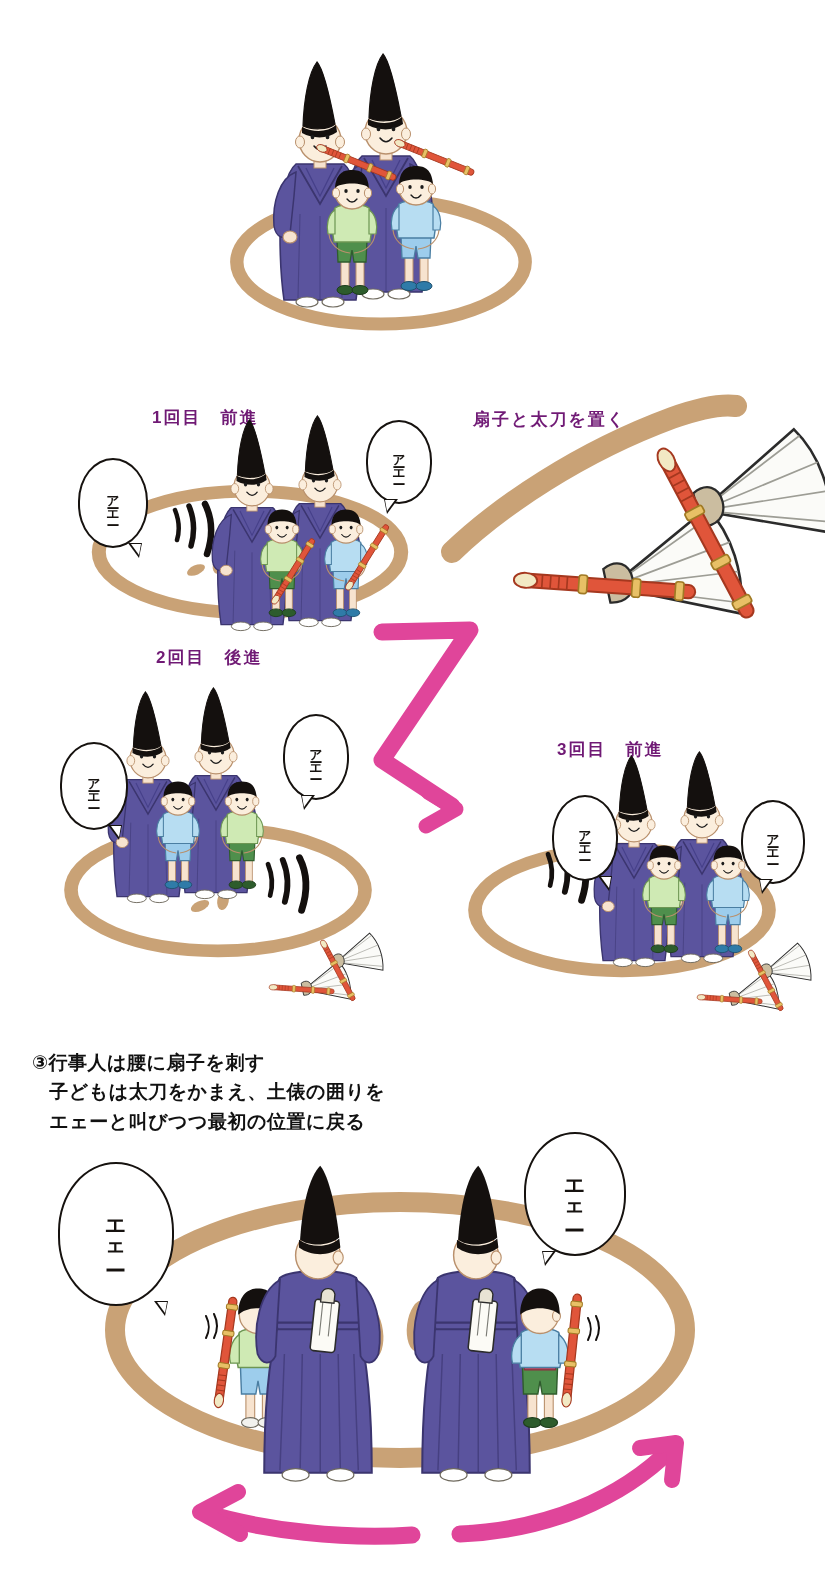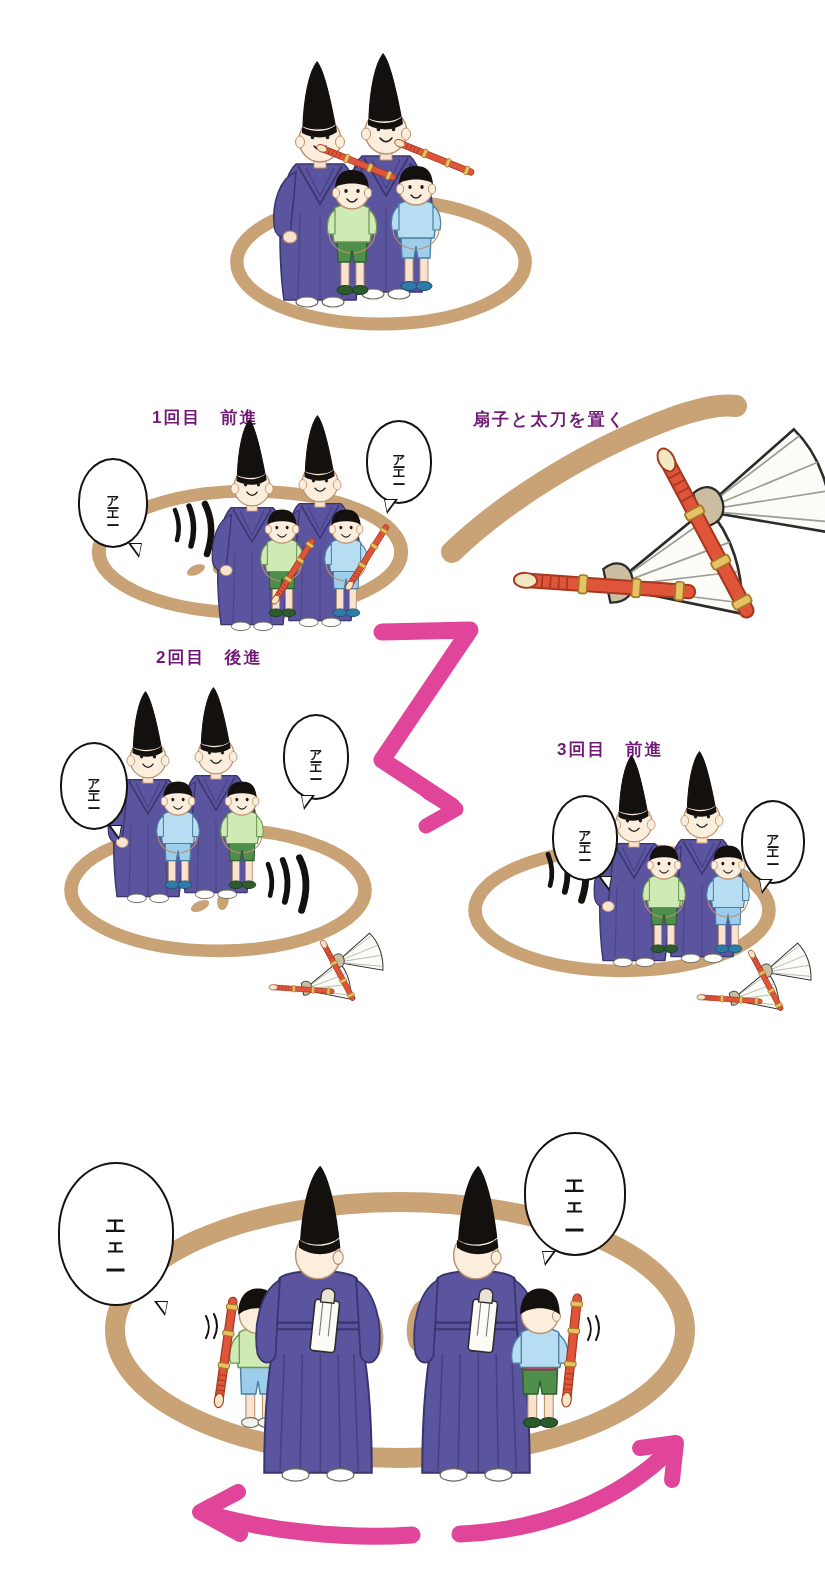--- a/index.html
+++ b/index.html
@@ -106,20 +106,23 @@
     border-right: 8px solid transparent;
     border-left: 2px solid transparent;
     border-top: 11px solid #ffffff;
   }
 </style>
 </head>
 <body>
 
 <div class="canvas">
 
+  <div class="step-heading" id="heading-3">③行事人は腰に扇子を刺す
+   子どもは太刀をかまえ、土俵の囲りを
+   エェーと叫びつつ最初の位置に戻る</div>
 
   <div class="pink-label" id="label-round1">1回目　前進</div>
   <div class="pink-label" id="label-round2">2回目　後進</div>
   <div class="pink-label" id="label-round3">3回目　前進</div>
   <div class="pink-label" id="label-place">扇子と太刀を置く</div>
 
   <div class="bubble" style="left:78px;  top:458px; width:66px;  height:86px;">
     <span class="btxt">アーエー</span>
     <span class="tail br"></span>
   </div>

